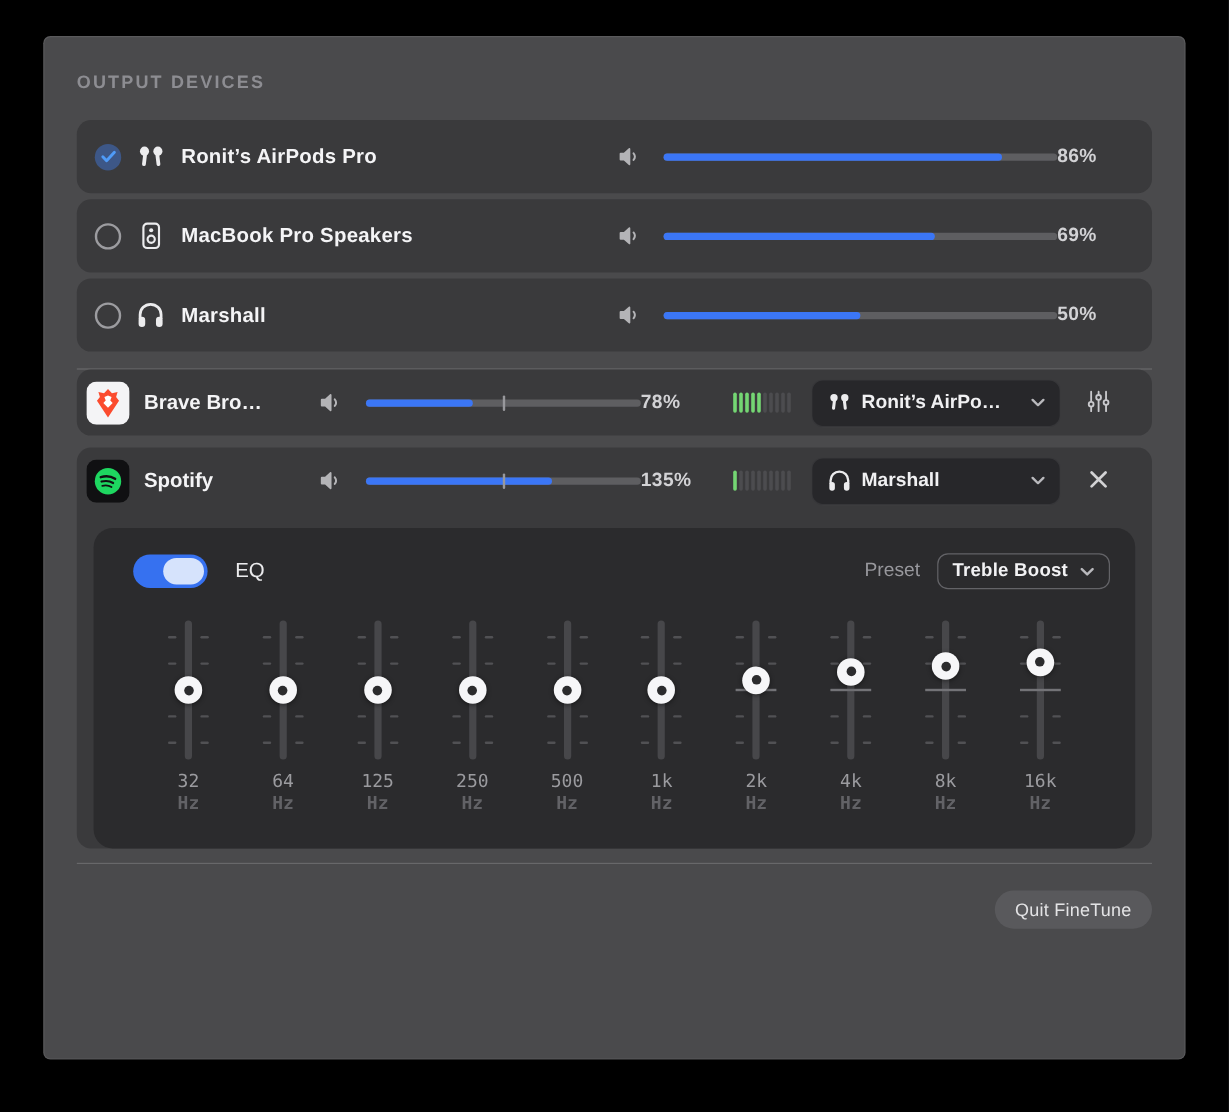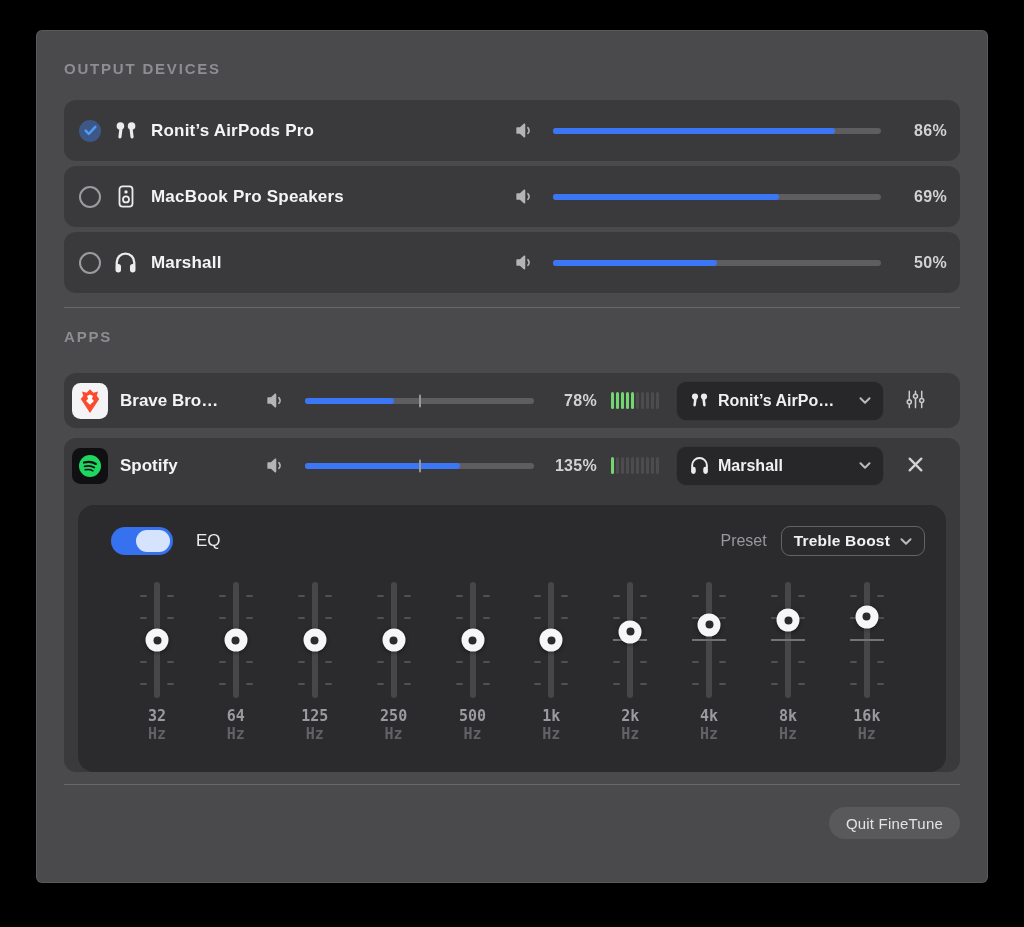--- a/index.html
+++ b/index.html
@@ -26,21 +26,21 @@
     width:22px;height:22px;border-radius:50%;border:2px solid #9c9ca0;
     box-sizing:border-box;flex:none;display:flex;align-items:center;
     justify-content:center;margin-right:11px;
   }
   .radio.checked{border:none;background:#3d5787;}
   .dev-icon{width:27px;flex:none;display:flex;justify-content:center;align-items:center;margin-right:12px;}
   .dev-name{flex:1;font-size:17px;font-weight:600;color:#f4f4f6;letter-spacing:.2px;}
   .vol-icon{flex:none;display:flex;margin-right:17px;background:none;border:none;padding:0;}
   .vol-slider{position:relative;width:328px;height:6px;border-radius:3px;background:#5e5e61;flex:none;}
   .vol-fill{position:absolute;left:0;top:0;height:100%;border-radius:3px;background:#3b76f6;}
-  .pct{width:66px;text-align:right;font-size:16px;font-weight:600;color:#d2d2d5;flex:none;letter-spacing:.3px;}
+  .pct{width:66px;font-size:16px;font-weight:600;color:#d2d2d5;flex:none;letter-spacing:.3px;}
   .divider{height:1px;background:rgba(255,255,255,.17);margin-top:14px;}
   .section-title.apps{margin-top:20px;margin-bottom:27px;}
   
   .app-card{background:#3a3a3c;border-radius:12px;}
   .app-card + .app-card{margin-top:10px;}
   .app-row{height:55px;display:flex;align-items:center;padding:0 13px 0 8px;box-sizing:border-box;}
   .app-icon{width:36px;height:36px;flex:none;margin-right:12px;display:flex;}
   .app-name{width:144px;flex:none;font-size:17px;font-weight:600;color:#f4f4f6;white-space:nowrap;overflow:hidden;}
   .app-row .vol-icon{margin-right:18px;}
   .app-slider{width:229px;}
@@ -88,21 +88,21 @@
   .band-center{position:absolute;left:50%;transform:translate(-50%,-50%);top:50%;width:34px;height:2px;background:#737377;}
   .eq-knob{
     position:absolute;left:50%;transform:translate(-50%,-50%);
     width:23px;height:23px;border-radius:50%;background:#f6f6f8;
     box-shadow:0 1px 4px rgba(0,0,0,.45);
   }
   .eq-knob::after{
     content:"";position:absolute;left:50%;top:50%;transform:translate(-50%,-50%);
     width:8px;height:8px;border-radius:50%;background:#2b2b2d;
   }
-  .band-freq{margin-top:9px;font-family:"DejaVu Sans Mono",monospace;font-size:15px;font-weight:700;color:#9b9b9f;line-height:18px;}
+  .band-freq{margin-top:9px;font-family:"DejaVu Sans Mono",monospace;font-size:15px;font-weight:400;color:#9b9b9f;line-height:18px;}
   .band-unit{font-family:"DejaVu Sans Mono",monospace;font-size:15px;font-weight:700;color:#626266;line-height:18px;}
   
   .footer-divider{margin-top:10px;}
   .footer{display:flex;justify-content:flex-end;margin-top:22px;}
   .quit-btn{
     height:32px;padding:0 17px;border-radius:16px;border:none;background:#59595c;
     color:#e3e3e5;font-size:15px;font-weight:500;font-family:inherit;letter-spacing:.2px;
   }
 </style>
 </head>
@@ -180,21 +180,20 @@
         </button>
         <div class="vol-slider">
           <div class="vol-fill" style="width: 50%;"></div>
         </div>
         <div class="pct">50%</div>
       </div>
     </div>
 
   <div class="divider"></div>
 
-  <div class="section-title apps">APPS</div>
 
   <div id="app-list">
       <div class="app-card">
         <div class="app-row">
           <span class="app-icon">
             <svg viewBox="0 0 36 36" width="36" height="36">
               <rect width="36" height="36" rx="8.5" fill="#f4f4f6"></rect>
               <path d="M18 6.2l3.3 3.5 4.7-1.1-1.25 4.2 2.45 3.1L18 29.9 8.8 15.9l2.45-3.1L10 8.6l4.7 1.1z" fill="#fb4b2e"></path>
               <path d="M18 11.6l3 1.3-1.1 2.8 2 2.2-3.9 3.9-3.9-3.9 2-2.2-1.1-2.8z" fill="#fff"></path>
             </svg>

